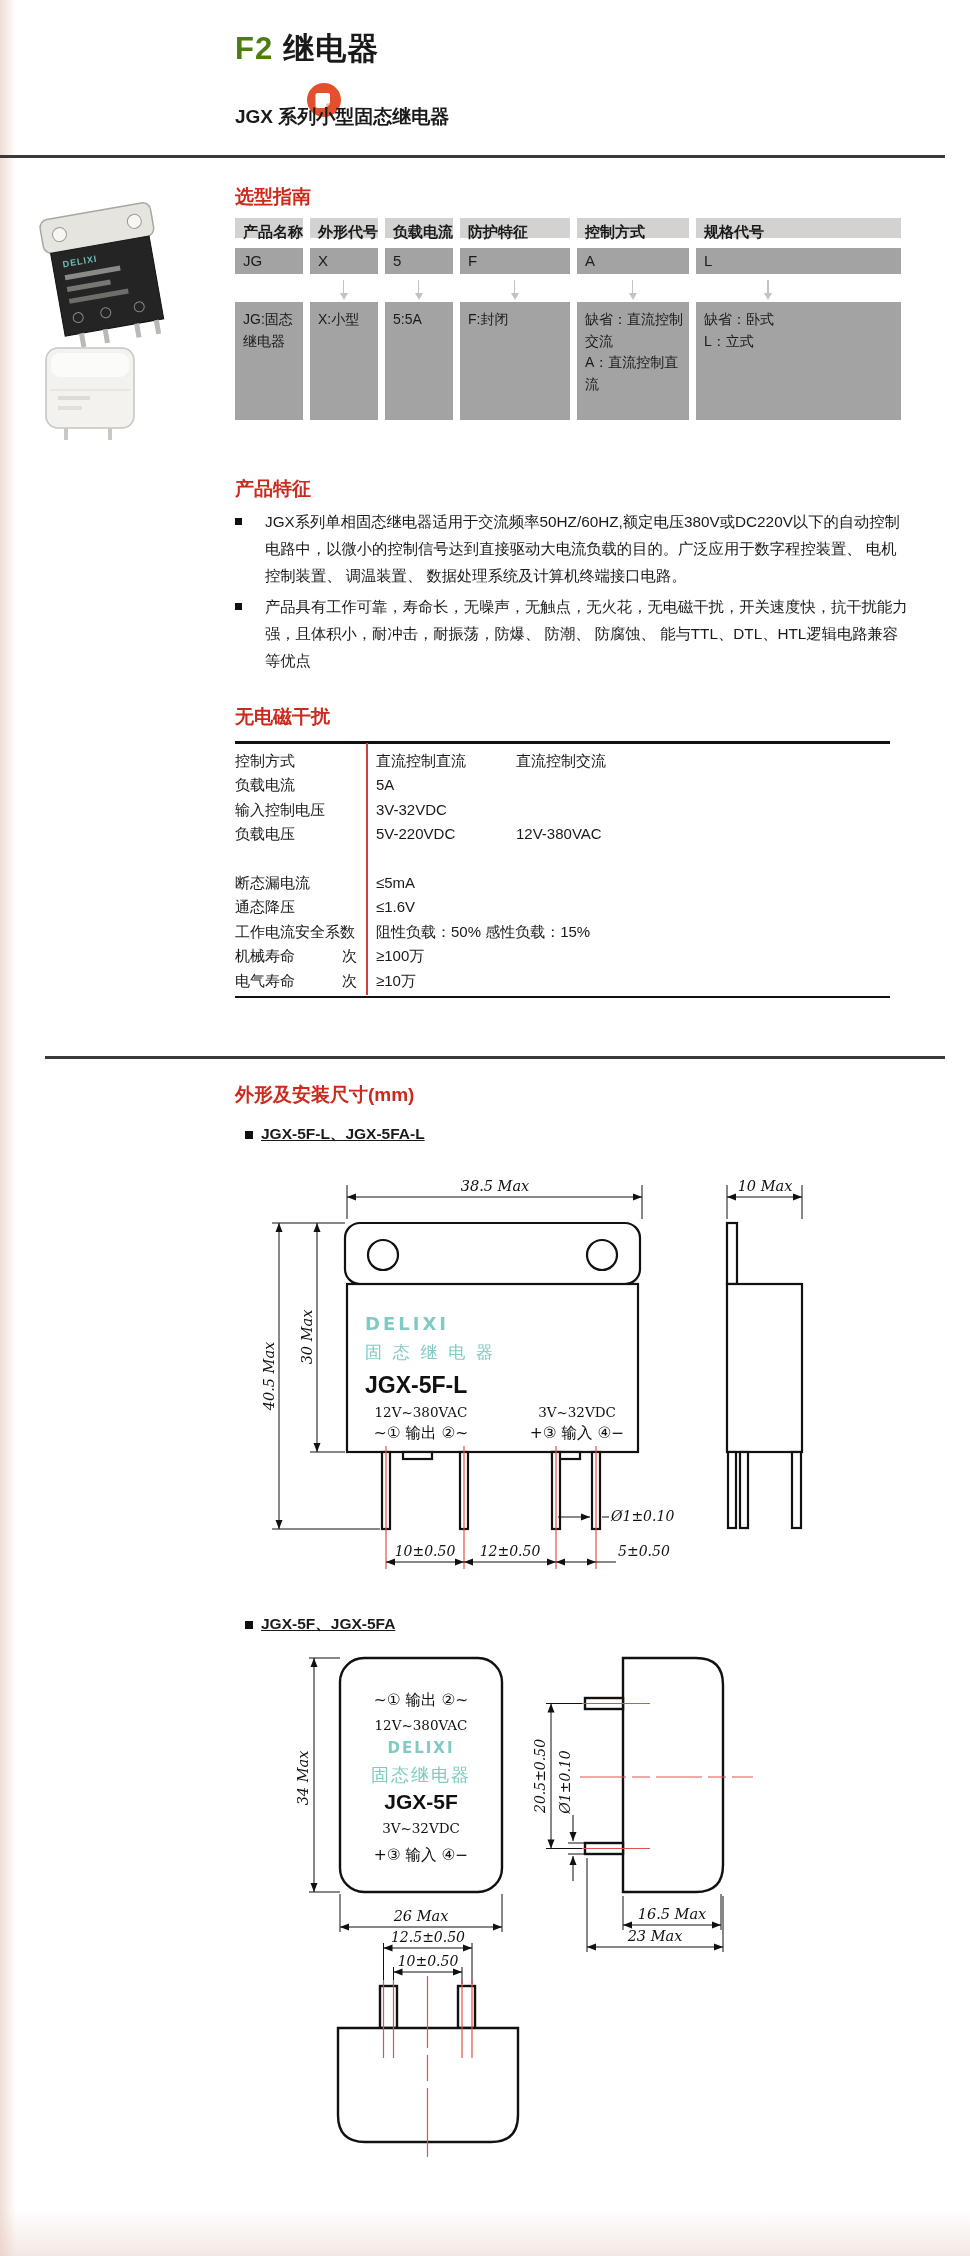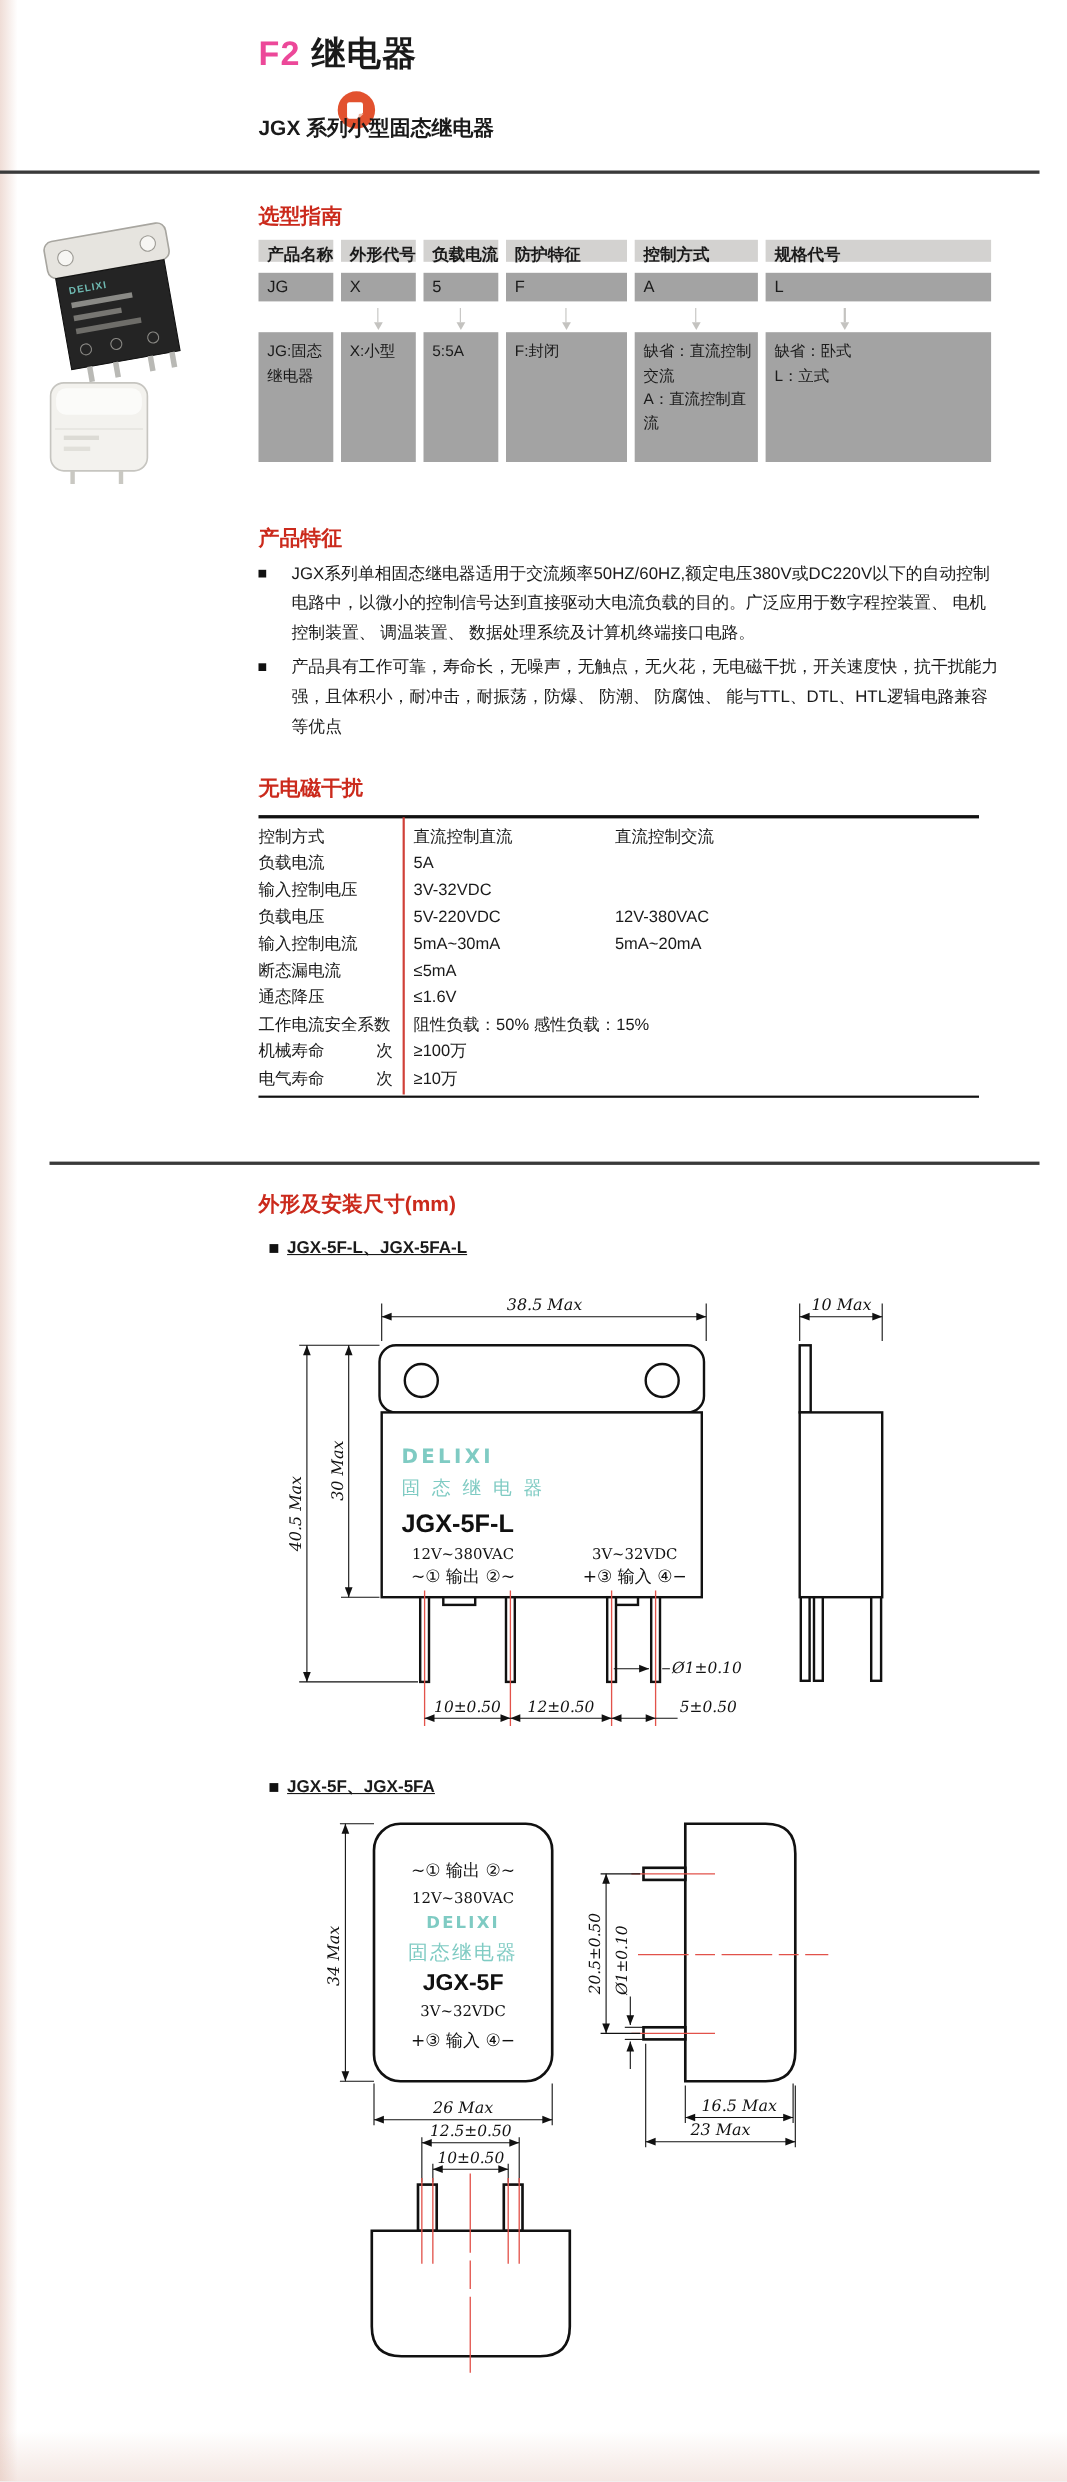--- a/index.html
+++ b/index.html
@@ -4,21 +4,21 @@
 <style>
   html,body{margin:0;padding:0;background:#e8e8e8;}
   #page{position:relative;width:970px;height:2256px;background:#ffffff;overflow:hidden;
         font-family:"Liberation Sans","DejaVu Sans",sans-serif;color:#1a1a1a;}
   .abs{position:absolute;}
   
   .edge-left{left:0;top:0;width:16px;height:100%;background:linear-gradient(90deg,rgba(226,193,181,.55),rgba(226,193,181,0));}
   .edge-bottom{left:0;bottom:0;width:100%;height:46px;background:linear-gradient(0deg,rgba(230,202,192,.45),rgba(230,202,192,0));}
   
   .title{left:235px;top:28px;font-size:31px;font-weight:bold;letter-spacing:1px;}
-  .title .code{color:#ec4899;margin-right:10px;}
+  .title .code{color:#4d7c0f;margin-right:10px;}
   .subtitle{left:235px;top:104px;font-size:19px;font-weight:bold;}
   .rule1{left:0;top:155px;width:945px;height:2.5px;background:#3a3a3a;}
   .rule2{left:45px;top:1056px;width:900px;height:2.5px;background:#3a3a3a;}
   .red-h{font-size:19px;font-weight:bold;color:#cb2a1c;}
   
   #sel-table{left:235px;top:218px;width:666px;height:206px;}
   .sel-col{position:absolute;top:0;}
   .sel-cell{position:absolute;left:0;right:0;background:#a3a3a3;}
   .sel-head{top:0;height:20px;background:#d3d2d0;font-weight:bold;font-size:15px;line-height:28px;padding-left:8px;box-sizing:border-box;}
   .sel-code{top:30px;height:26px;font-size:15px;line-height:26px;padding-left:8px;box-sizing:border-box;}
@@ -32,21 +32,21 @@
   .feat-item{display:flex;gap:23px;font-size:15.3px;line-height:27px;margin-bottom:4px;}
   .sq{flex:0 0 auto;width:7px;height:7px;background:#111;margin-top:10px;}
   
   #tech{left:235px;top:741px;width:655px;height:257px;}
   .tech-border{position:absolute;left:0;width:655px;height:2.5px;background:#111;}
   .tech-redline{position:absolute;left:131px;top:2px;width:1.5px;height:252px;background:#d04038;}
   .tech-row{position:absolute;left:0;width:655px;height:24.4px;font-size:15px;line-height:24.4px;}
   .t-label{position:absolute;left:0;}
   .t-unit{position:absolute;left:107px;}
   .t-v1{position:absolute;left:141px;}
-  .t-v2{position:absolute;left:281px;margin-left:43px;}
+  .t-v2{position:absolute;left:281px;}
   
   .draw-label{display:flex;align-items:center;gap:8px;font-size:15.5px;font-weight:bold;text-decoration:underline;}
   .sq2{width:8px;height:8px;background:#111;}
   
   svg .ol{fill:#fff;stroke:#111;stroke-width:2.2px;}
   svg .ol2{fill:#fff;stroke:#111;stroke-width:2.4px;}
   svg .xl{stroke:#111;stroke-width:1px;fill:none;}
   svg .red{stroke:#e2524a;stroke-width:1.2px;fill:none;}
   svg .dim{font:italic 14.5px "DejaVu Serif","Liberation Serif",serif;fill:#111;}
   svg .dims{font:italic 14px "DejaVu Serif","Liberation Serif",serif;fill:#111;}
@@ -188,26 +188,20 @@
         <span class="t-unit"></span>
         <span class="t-v1">3V-32VDC</span>
         <span class="t-v2"></span>
     </div>
     <div class="tech-row" style="top:81.2px">
       <span class="t-label">负载电压</span>
         <span class="t-unit"></span>
         <span class="t-v1">5V-220VDC</span>
         <span class="t-v2">12V-380VAC</span>
     </div>
-    <div class="tech-row" style="top:105.6px">
-      <span class="t-label">输入控制电流</span>
-        <span class="t-unit"></span>
-        <span class="t-v1">5mA~30mA</span>
-        <span class="t-v2">5mA~20mA</span>
-    </div>
     <div class="tech-row" style="top:130px">
       <span class="t-label">断态漏电流</span>
         <span class="t-unit"></span>
         <span class="t-v1">≤5mA</span>
         <span class="t-v2"></span>
     </div>
     <div class="tech-row" style="top:154.4px">
       <span class="t-label">通态降压</span>
         <span class="t-unit"></span>
         <span class="t-v1">≤1.6V</span>

